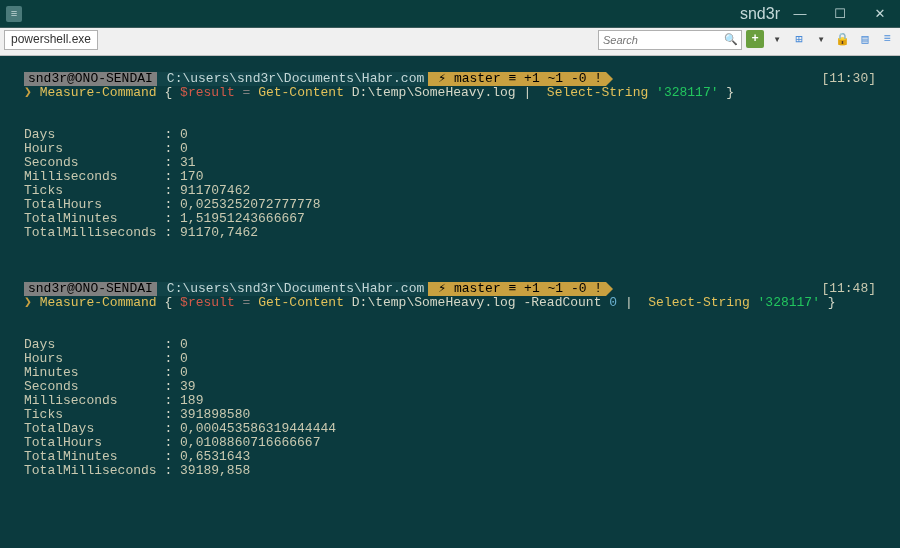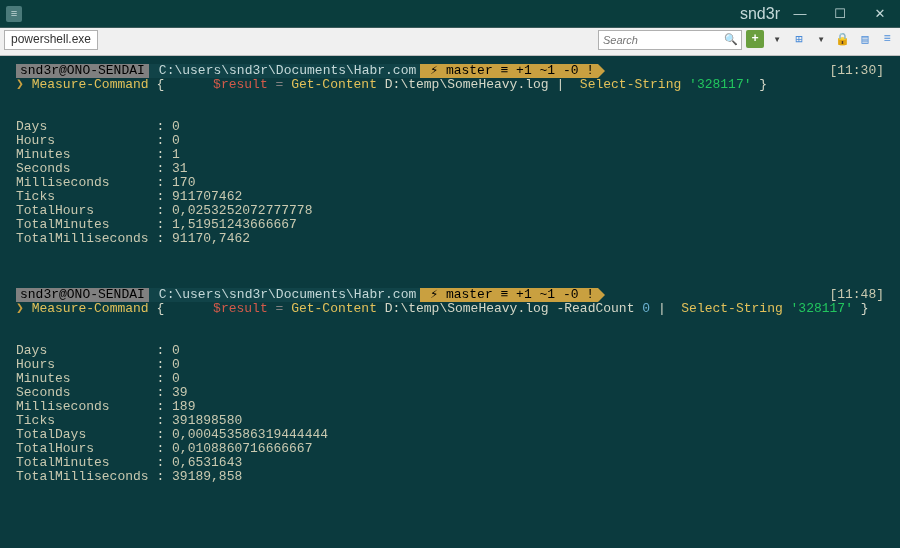--- a/index.html
+++ b/index.html
@@ -57,21 +57,21 @@
 .search-icon-el { position: absolute; right: 4px; top: 3px; font-size: 11px; color: #666; }
 .tb-icon {
   width: 18px; height: 18px; display: flex; align-items:center; justify-content:center;
   font-size: 12px; color: #444; border: 1px solid transparent;
 }
 .tb-add { background: #6a9f3e; color: #fff; border-radius: 2px; font-weight: bold; }
 .tb-lock { color: #c9a040; }
 .terminal {
   background: #0b3a3e;
   color: #d5d8c8;
-  padding: 8px;
+  padding: 16px;
   line-height: 14px;
   height: calc(548px - 56px);
   overflow: hidden;
 }
 .promptline {
   position: relative;
   height: 14px;
   margin: 0;
 }
 .chev { display: inline-block; position: relative; }
@@ -97,21 +97,21 @@
   left: 0;
   top: 0;
   width: 0; height: 0;
   border-top: 7px solid transparent;
   border-bottom: 7px solid transparent;
 }
 .cmd-prompt { color: #c9c9b0; }
 .cmd-prompt .caret { color: #c9a040; }
 .cmd-yellow { color: #e2c15a; }
 .cmd-white { color: #d5d8c8; }
-.cmd-red { color: #d25a4a; margin-left: 41px; }
+.cmd-red { color: #d25a4a; }
 .cmd-blue { color: #6ab0d0; }
 .cmd-str { color: #22c55e; }
 .cmd-dim { color: #808080; }
 .rowline { white-space: pre; }
 .rowkey { color: #c9c9b0; }
 .rowval { color: #c9c9b0; }
 .block { padding: 0 8px; }
 .gap { height: 14px; }
 </style>
 </head>
@@ -143,21 +143,20 @@
 
 <div class="terminal">
   <div id="sessions">
       <div class="block">
         <div class="promptline"><span class="chev chev-gray arrow-gray">snd3r@ONO-SENDAI </span><span class="chev chev-dark arrow-dark" style="padding-left:10px;"> C:\users\snd3r\Documents\Habr.com </span><span class="chev chev-yellow arrow-yellow" style="padding-left:10px;"> ⚡ master ≡ +1 ~1 -0 ! </span><span class="time">[11:30]</span></div>
         <div class="rowline cmd-prompt"><span class="caret">❯</span> <span class="cmd-yellow">Measure-Command</span> <span class="cmd-white">{</span> <span class="cmd-red">$result</span> <span class="cmd-dim">=</span> <span class="cmd-yellow">Get-Content</span> <span class="cmd-white">D:\temp\SomeHeavy.log</span> <span class="cmd-white">|</span>  <span class="cmd-yellow">Select-String</span> <span class="cmd-str">'328117'</span> <span class="cmd-white">}</span></div>
         <div class="gap"></div>
         <div class="gap"></div>
         <div class="rowline"><span class="rowkey">Days              </span>: <span class="rowval">0</span></div>
         <div class="rowline"><span class="rowkey">Hours             </span>: <span class="rowval">0</span></div>
-        <div class="rowline"><span class="rowkey">Minutes           </span>: <span class="rowval">1</span></div>
         <div class="rowline"><span class="rowkey">Seconds           </span>: <span class="rowval">31</span></div>
         <div class="rowline"><span class="rowkey">Milliseconds      </span>: <span class="rowval">170</span></div>
         <div class="rowline"><span class="rowkey">Ticks             </span>: <span class="rowval">911707462</span></div>
         <div class="rowline"><span class="rowkey">TotalHours        </span>: <span class="rowval">0,0253252072777778</span></div>
         <div class="rowline"><span class="rowkey">TotalMinutes      </span>: <span class="rowval">1,51951243666667</span></div>
         <div class="rowline"><span class="rowkey">TotalMilliseconds </span>: <span class="rowval">91170,7462</span></div>
         <div class="gap"></div>
         <div class="gap"></div>
         <div class="gap"></div>
       </div>

